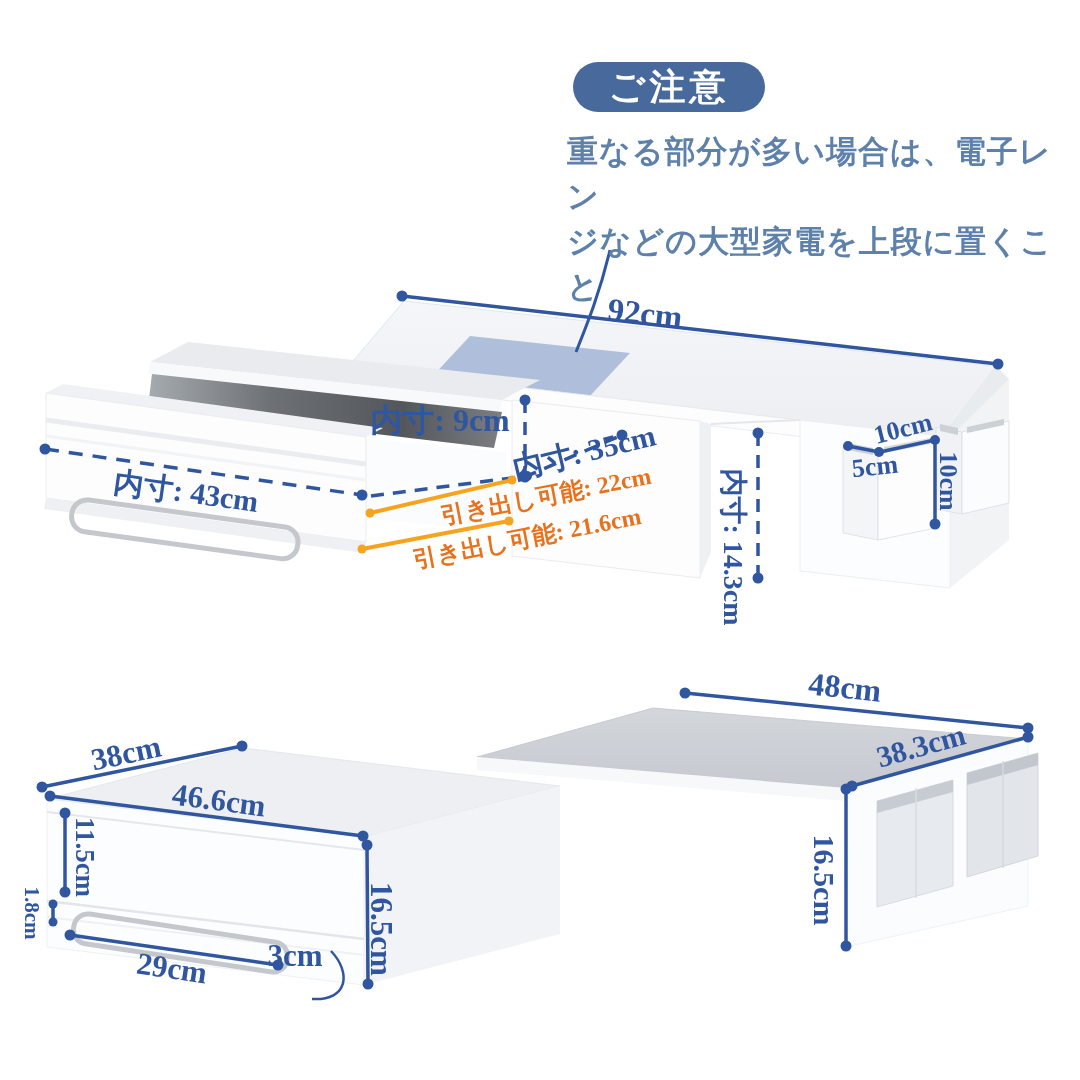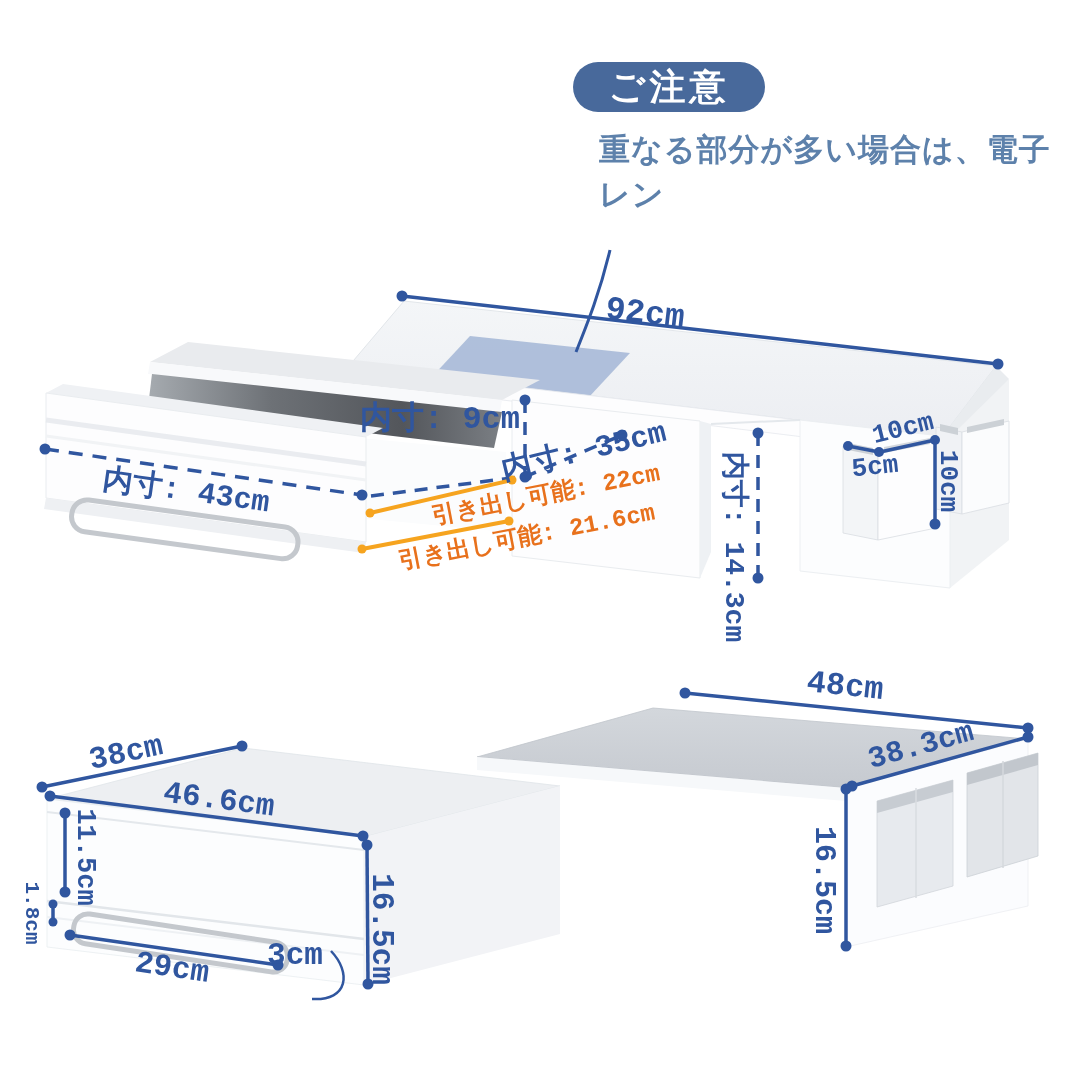--- a/index.html
+++ b/index.html
@@ -1,34 +1,34 @@
 <!DOCTYPE html>
 <html><head>
 <meta charset="utf-8">
 <style>
   html,body { margin:0; padding:0; background:#ffffff; }
   #canvas {
     position:relative; width:1080px; height:1080px; background:#ffffff;
-    font-family:Liberation Mono, monospace; overflow:hidden;
+    font-family:Liberation Serif, serif; overflow:hidden;
   }
   #scene { position:absolute; left:0; top:0; }
   .lbl {
     position:absolute; font-weight:bold; color:#30569f; white-space:nowrap;
     transform-origin:center center; line-height:1;
   }
   .lbl.orange { color:#e8711c; }
   .badge {
     position:absolute; left:573px; top:62px; width:192px; height:50px;
     background:#48699b; border-radius:27px; color:#ffffff;
     font-size:36px; font-weight:bold; letter-spacing:4px;
     display:flex; align-items:center; justify-content:center;
   }
   .note {
     position:absolute; left:567px; top:129px; color:#5d81ab;
-    font-size:31px; font-weight:bold; line-height:45px; letter-spacing:1px;margin-left:32px;
+    font-size:31px; font-weight:bold; line-height:45px; letter-spacing:1px;
   }
 </style>
 </head>
 <body>
 
 <div id="canvas">
 
   <svg id="scene" width="1080" height="1080" viewBox="0 0 1080 1080">
     <defs>
       <linearGradient id="gDark" x1="0" y1="0" x2="1" y2="0">
@@ -190,20 +190,21 @@
       <line x1="846" y1="789" x2="846" y2="946"></line>
       <circle cx="846" cy="789" r="5.5" stroke="none"></circle>
         <circle cx="846" cy="946" r="5.5" stroke="none"></circle>
     </g>
   </svg>
 
   <div class="badge">ご注意</div>
 
   <div class="note">
     <div>重なる部分が多い場合は、電子レン</div>
+    <div>ジなどの大型家電を上段に置くこと</div>
   </div>
 
   <div class="lbl" style="left:645px; top:314px; font-size:33px; transform:translate(-50%,-50%) rotate(6.5deg);">92cm</div>
   <div class="lbl" style="left:440px; top:420px; font-size:32px; transform:translate(-50%,-50%);">内寸: 9cm</div>
   <div class="lbl" style="left:584px; top:452px; font-size:30px; transform:translate(-50%,-50%) rotate(-13.5deg);">内寸: 35cm</div>
   <div class="lbl" style="left:186px; top:492px; font-size:30px; transform:translate(-50%,-50%) rotate(8deg);">内寸: 43cm</div>
   <div class="lbl orange" style="left:546px; top:496px; font-size:24px; transform:translate(-50%,-50%) rotate(-11deg);">引き出し可能: 22cm</div>
   <div class="lbl orange" style="left:527px; top:538px; font-size:24px; transform:translate(-50%,-50%) rotate(-11deg);">引き出し可能: 21.6cm</div>
   <div class="lbl" style="left:903px; top:429px; font-size:26px; transform:translate(-50%,-50%) rotate(-14deg);">10cm</div>
   <div class="lbl" style="left:875px; top:467px; font-size:26px; transform:translate(-50%,-50%) rotate(-6deg);">5cm</div>

